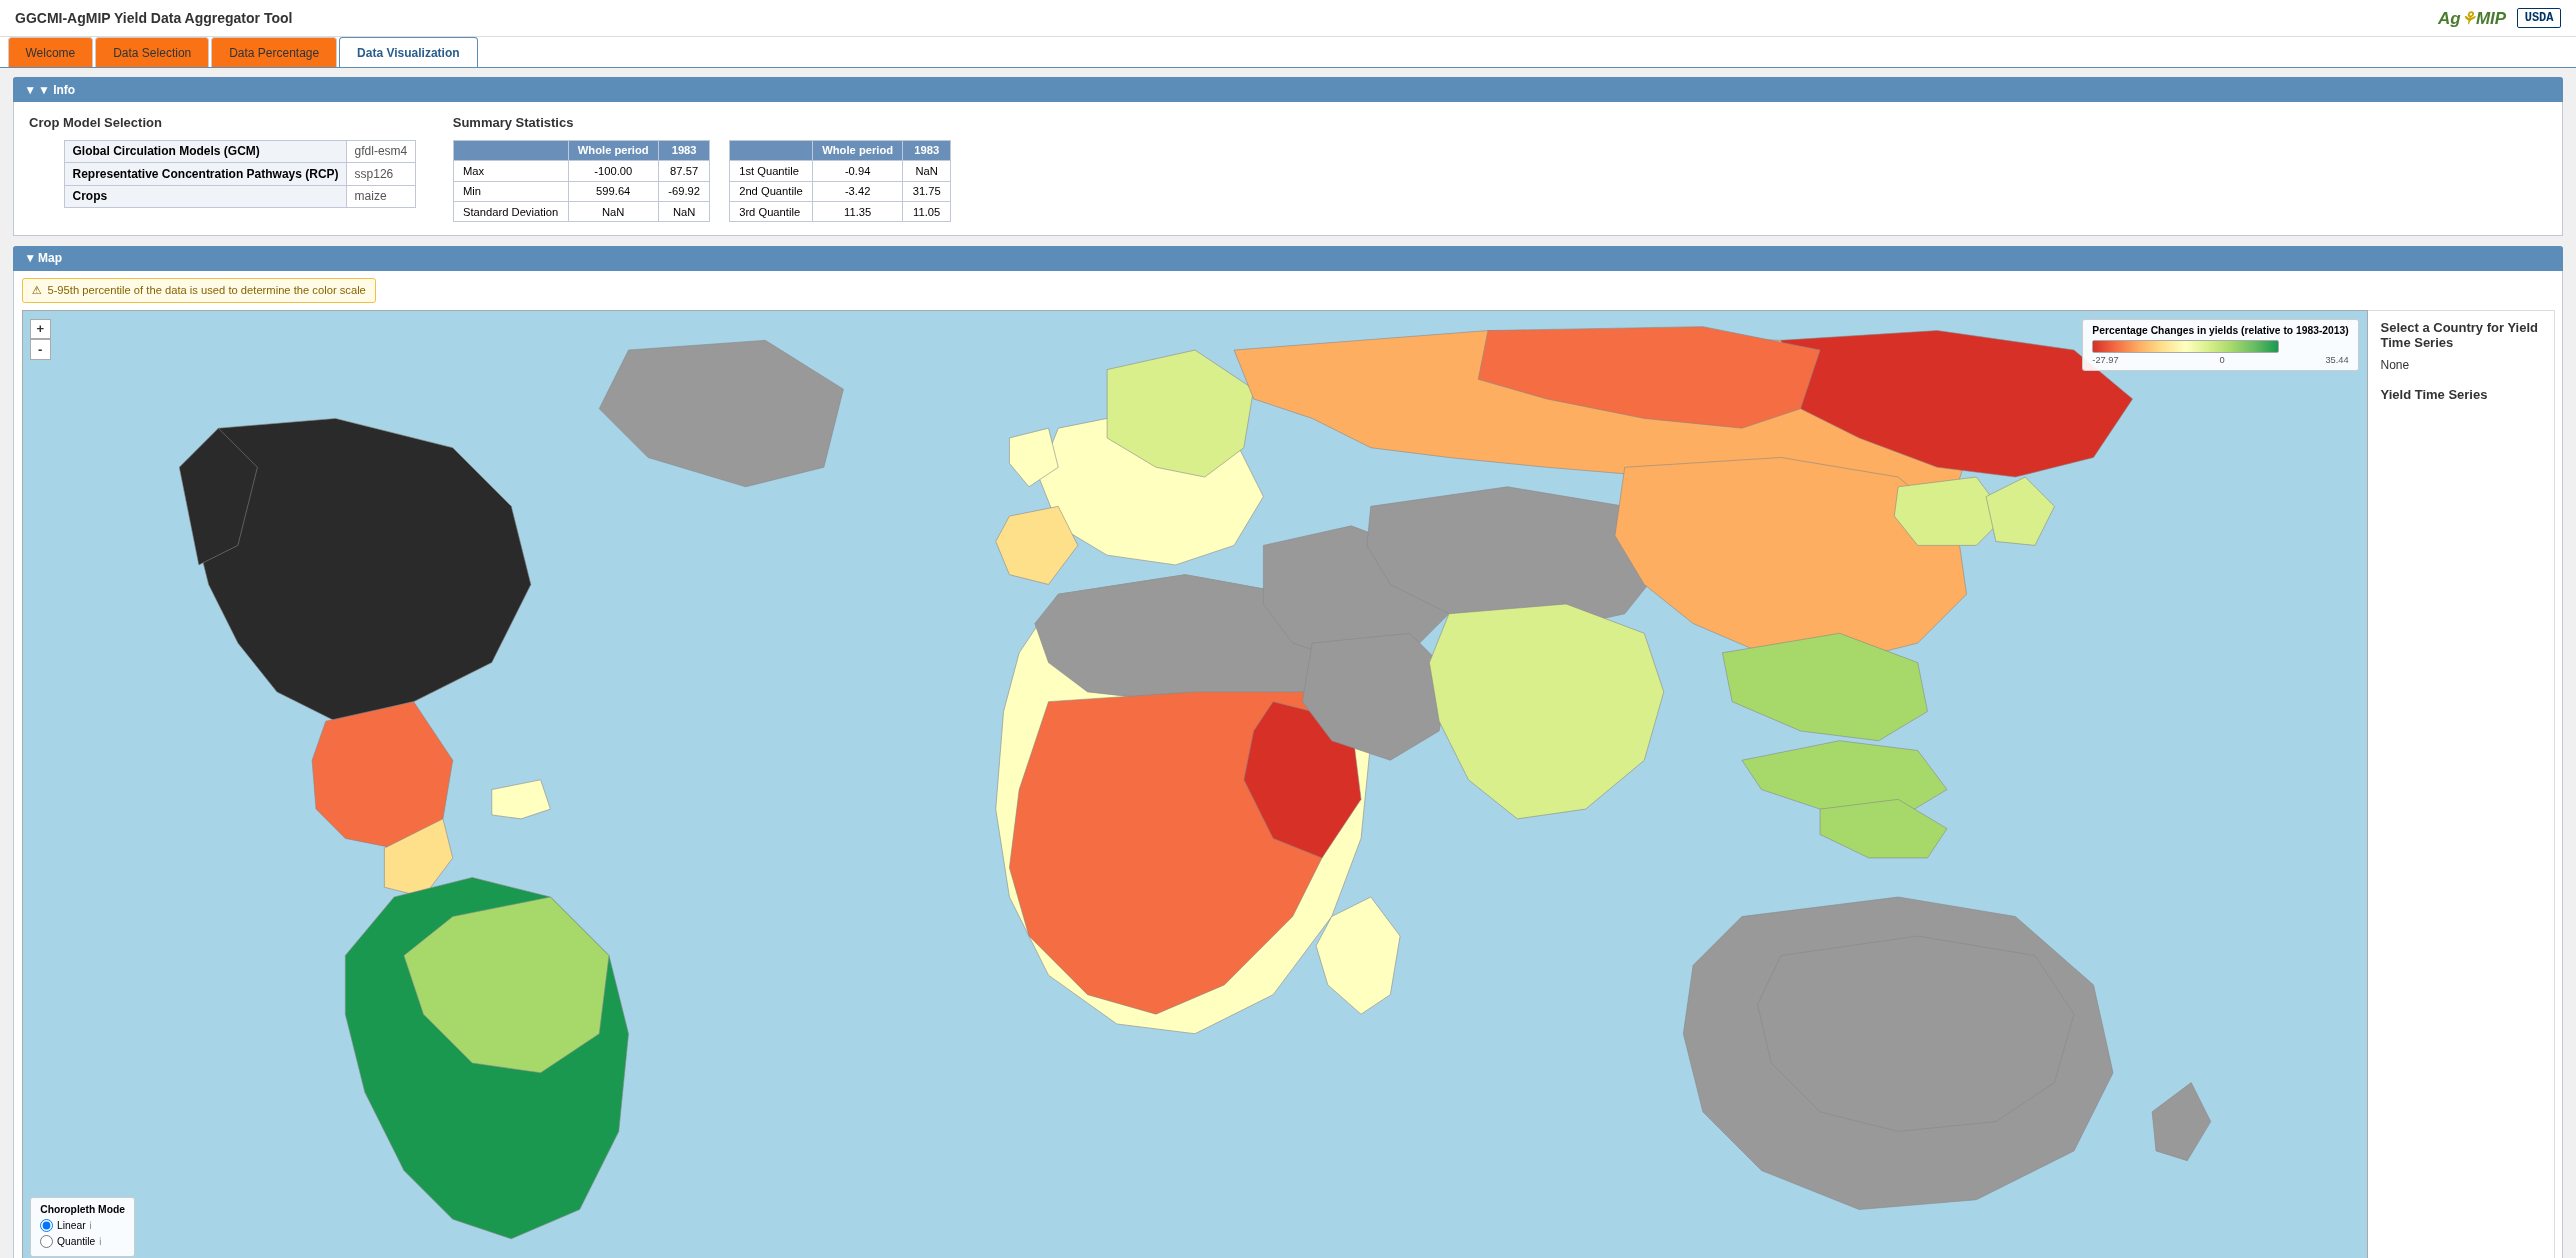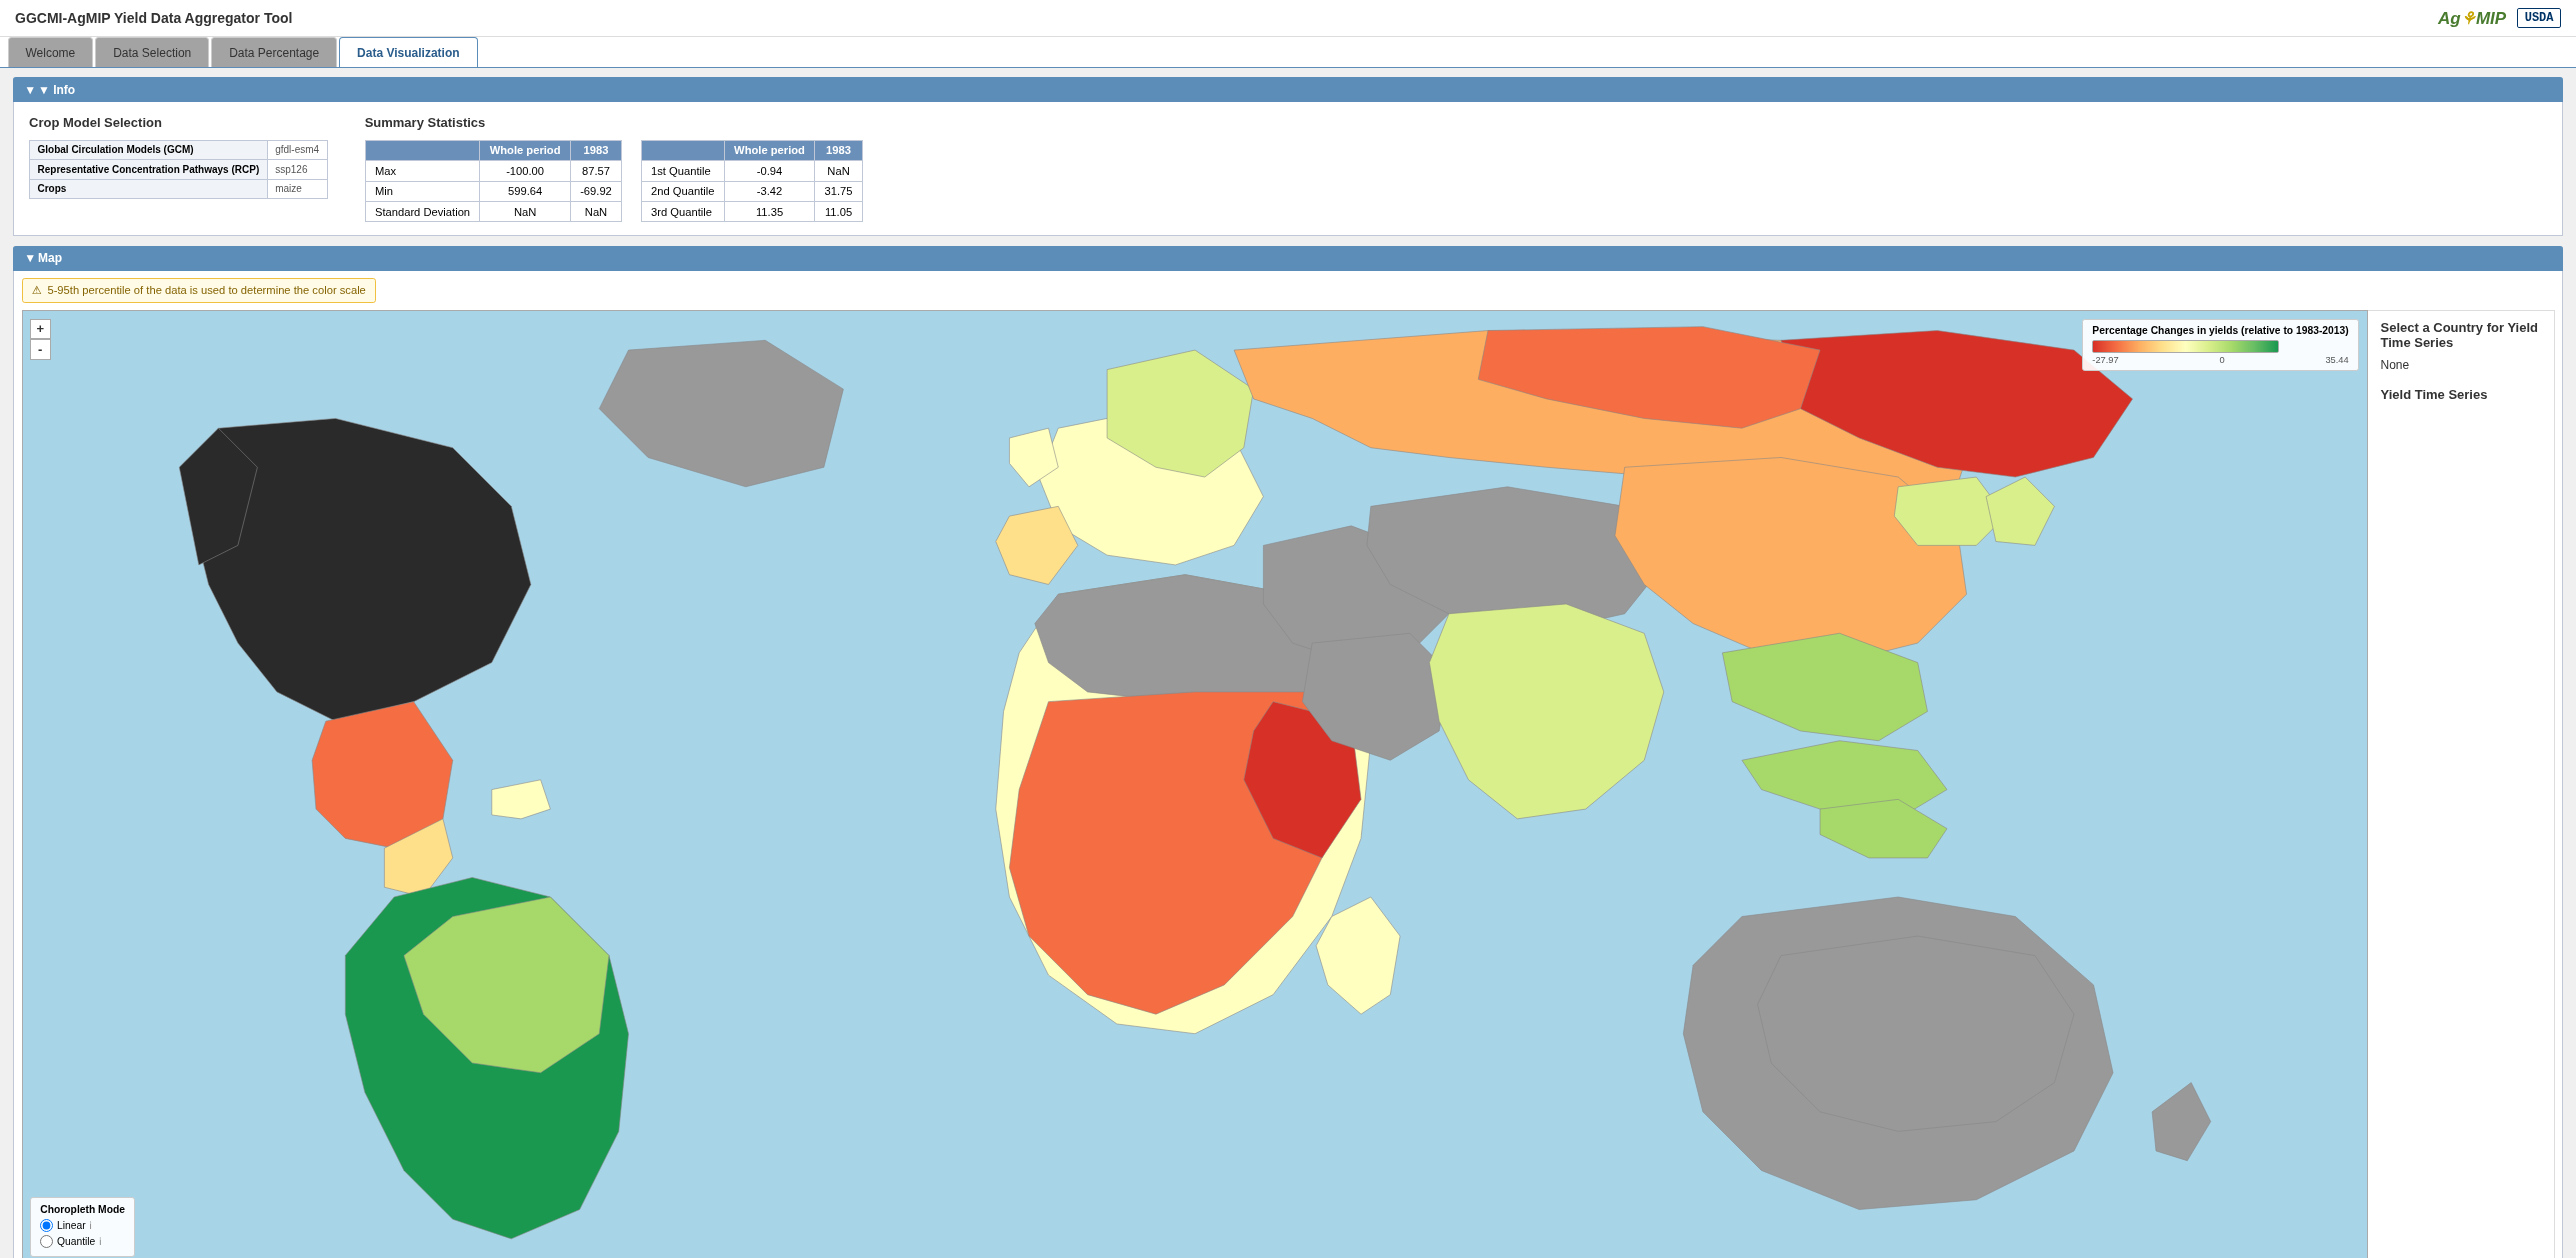--- a/index.html
+++ b/index.html
@@ -8,41 +8,41 @@
     #header {
       display: flex; justify-content: space-between; align-items: center;
       padding: 7.5px 15px; background: #fff; border-bottom: 0.9px solid #ddd;
     }
     #header-title { font-size: 14px; font-weight: bold; color: #333; }
     #logo-area { display: flex; align-items: center; gap: 11px; }
 
     #tabs { display: flex; border-bottom: 1.9px solid #5b8db8; background: #fff; padding: 0 7.5px; }
     .tab {
       padding: 7.5px 17px; cursor: pointer; border: 0.9px solid #ccc;
-      border-bottom: none; margin-right: 1.9px; background: #a3a3a3;
+      border-bottom: none; margin-right: 1.9px; background: #f97316;
       color: #333; font-size: 12px; border-radius: 3.7px 3.7px 0 0;
     }
     .tab.active { background: #fff; border-color: #5b8db8; color: #2a5d8c; font-weight: bold; }
 
     #main { padding: 9.3px 13px; }
 
     .section-header {
       background: #5b8db8; color: #fff; padding: 5.6px 11.2px;
       font-size: 12px; font-weight: bold; cursor: pointer;
       display: flex; align-items: center; gap: 5.6px;
       border-radius: 2.8px 2.8px 0 0;
     }
 
     .section-body {
       background: #fff; border: 0.9px solid #c0c8d8; border-top: none;
       padding: 13px 15px; margin-bottom: 9.3px;
     }
 
     
-    .crop-model-table { border-collapse: collapse; font-size: 10px; min-width: 261px; }
+    .crop-model-table { border-collapse: collapse; font-size: 12px; min-width: 261px; margin-left: 35px; }
     .crop-model-table td {
       border: 0.9px solid #c0c8d8; padding: 3.7px 7.5px;
     }
     .crop-model-table td:first-child { background: #f0f4f8; font-weight: bold; }
     .crop-model-table td:last-child { color: #555; }
 
     .summary-stats-wrapper { display: flex; gap: 9.3px; }
     .stats-table { border-collapse: collapse; font-size: 11.2px; }
     .stats-table th, .stats-table td {
       border: 0.9px solid #c0c8d8; padding: 3.7px 9.3px; text-align: center;

